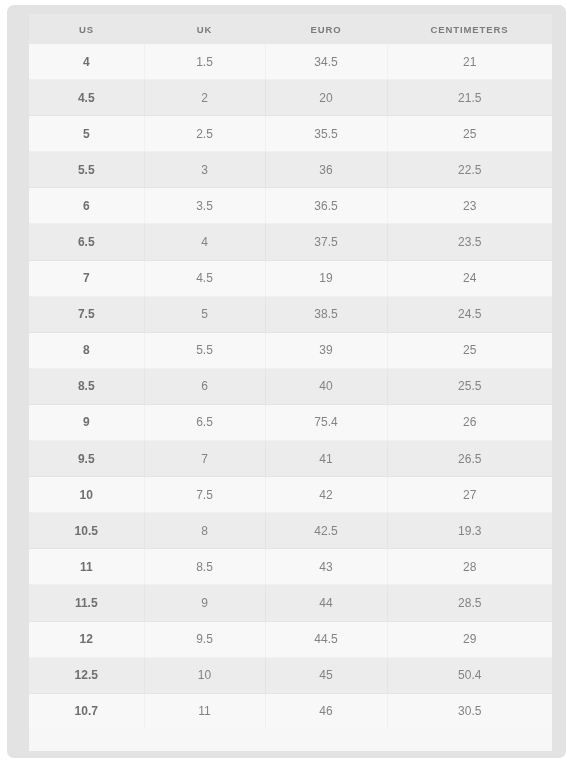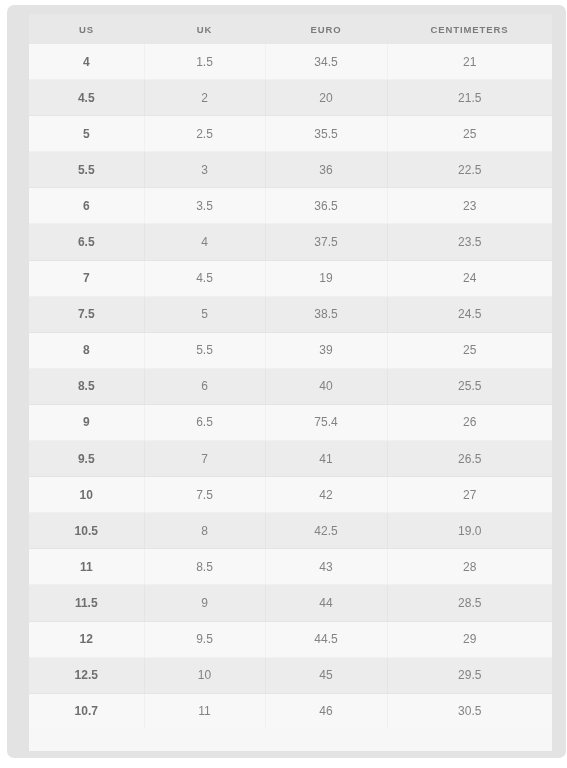--- a/index.html
+++ b/index.html
@@ -195,21 +195,21 @@
           <tr>
             <td class="us-cell">10</td>
             <td>7.5</td>
             <td>42</td>
             <td>27</td>
           </tr>
           <tr>
             <td class="us-cell">10.5</td>
             <td>8</td>
             <td>42.5</td>
-            <td>19.0</td>
+            <td>19.3</td>
           </tr>
           <tr>
             <td class="us-cell">11</td>
             <td>8.5</td>
             <td>43</td>
             <td>28</td>
           </tr>
           <tr>
             <td class="us-cell">11.5</td>
             <td>9</td>
@@ -219,21 +219,21 @@
           <tr>
             <td class="us-cell">12</td>
             <td>9.5</td>
             <td>44.5</td>
             <td>29</td>
           </tr>
           <tr>
             <td class="us-cell">12.5</td>
             <td>10</td>
             <td>45</td>
-            <td>29.5</td>
+            <td>50.4</td>
           </tr>
           <tr>
             <td class="us-cell">10.7</td>
             <td>11</td>
             <td>46</td>
             <td>30.5</td>
           </tr>
         </tbody>
     </table>
   </div>

